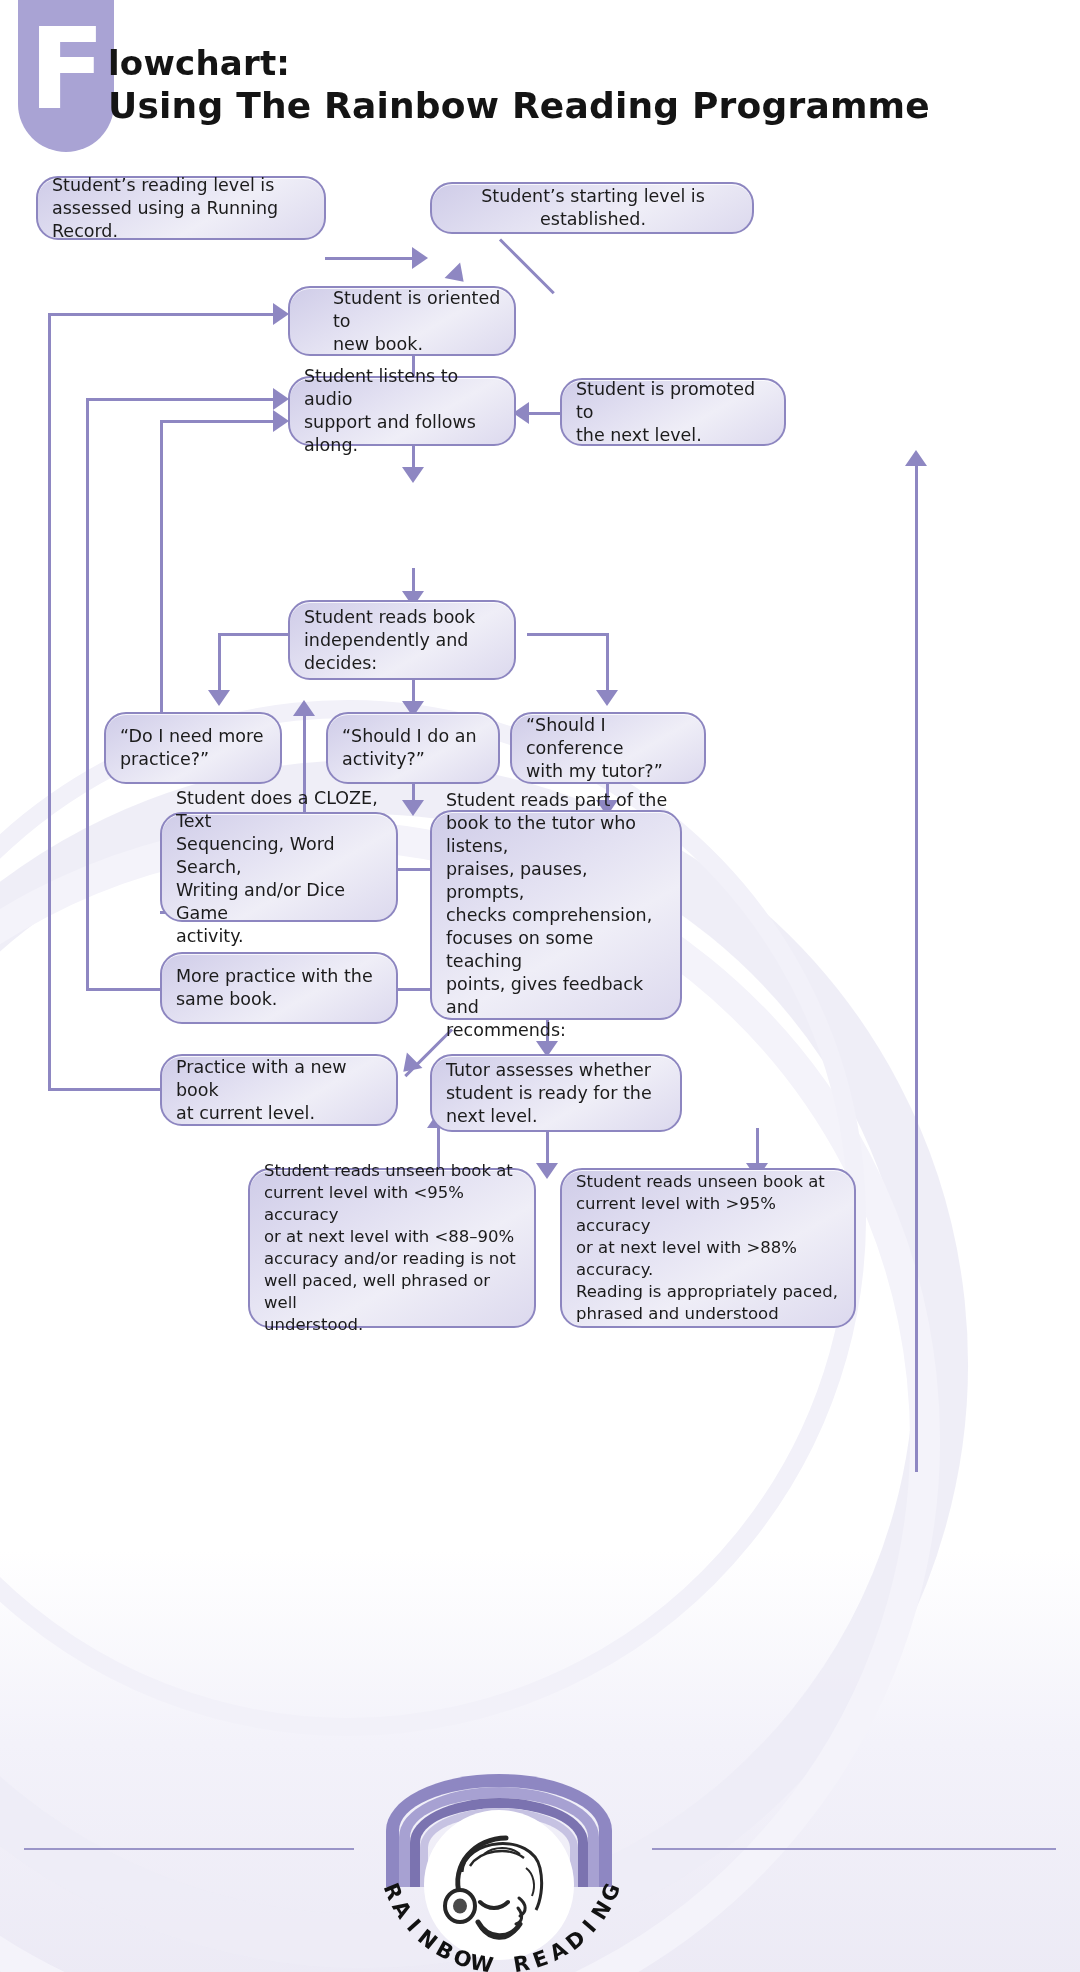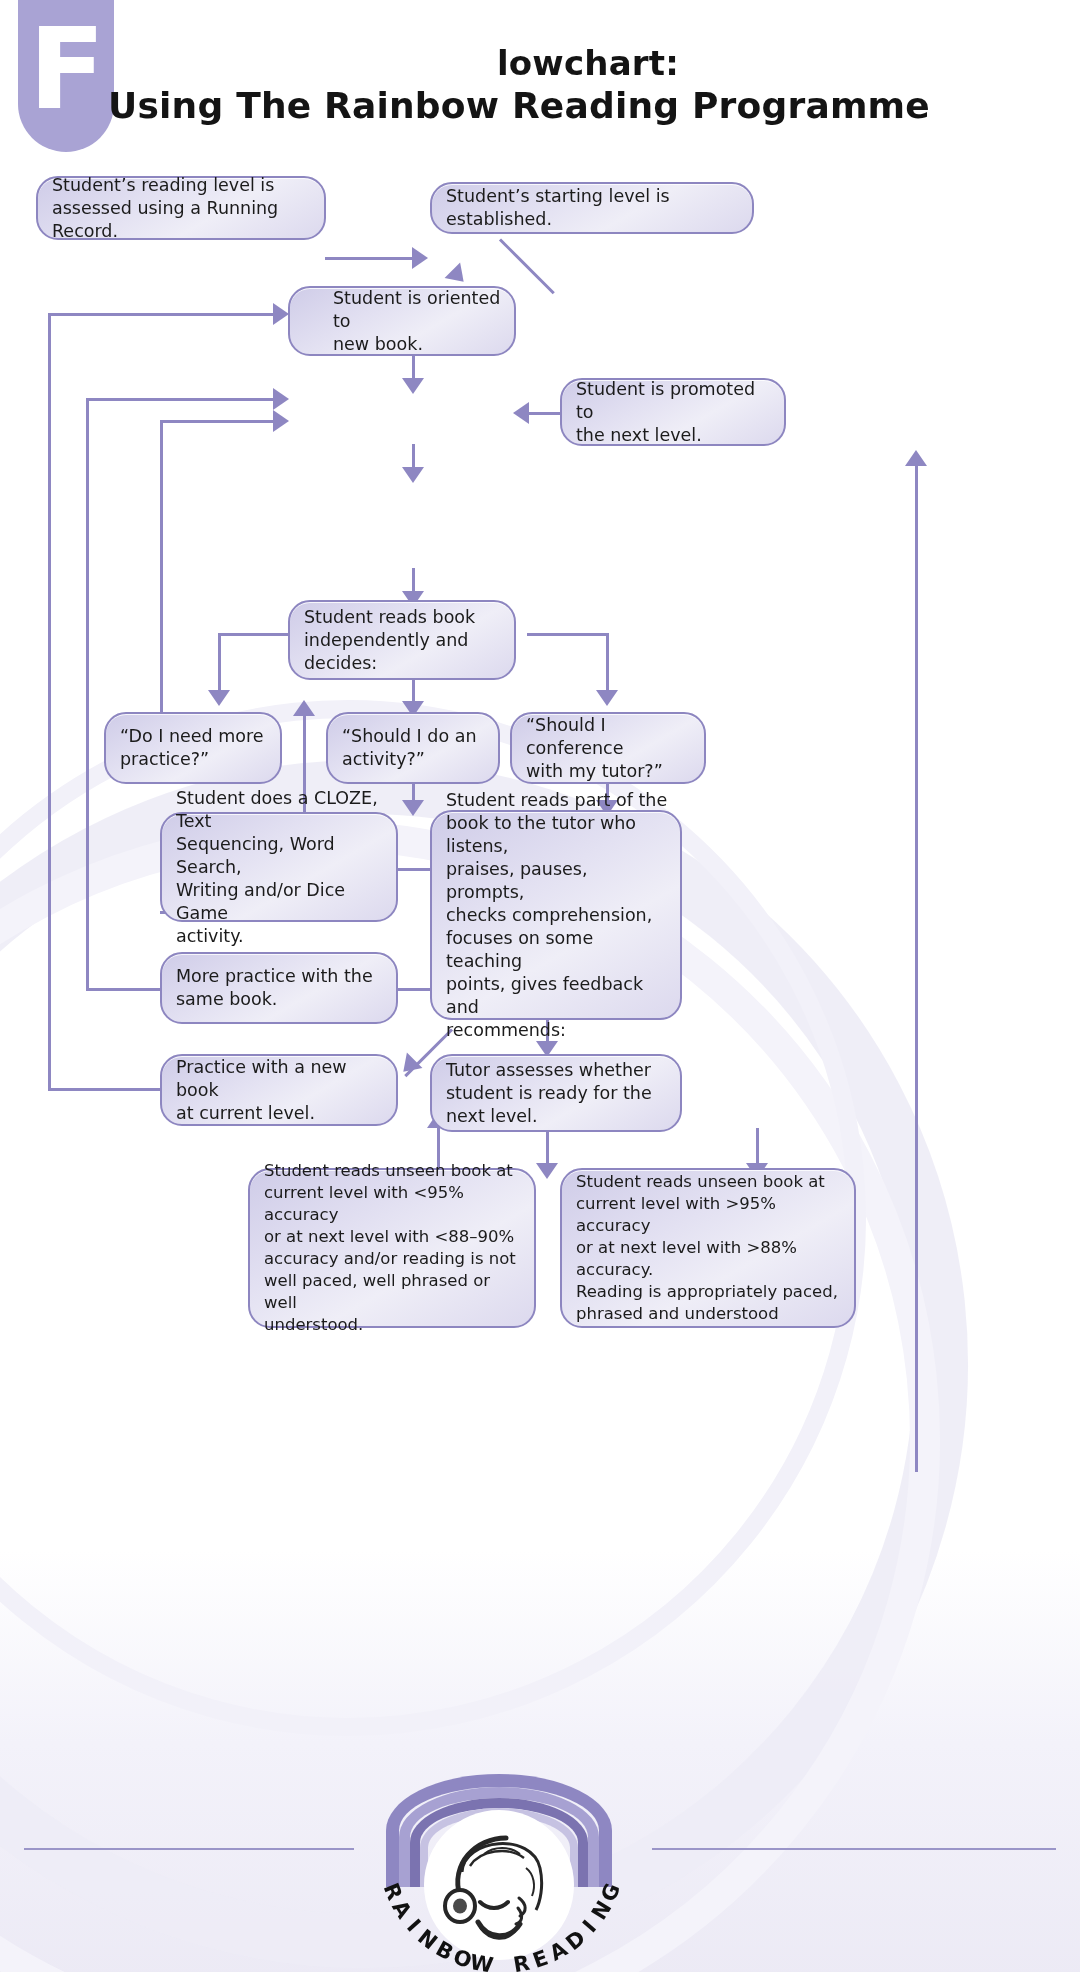--- a/index.html
+++ b/index.html
@@ -21,21 +21,21 @@
        background:linear-gradient(180deg,#ffffff 0%, #f3f2fa 45%, #eceaf5 100%);}
   .footline{position:absolute;height:2px;background:#9a95c8;}
 
   
   #hdr-tab{position:absolute;left:18px;top:0;width:96px;height:152px;
       background:#a9a3d4;border-bottom-left-radius:48px;border-bottom-right-radius:48px;}
   #hdr-letter{position:absolute;left:18px;top:14px;width:96px;height:120px;
       color:#ffffff;font-size:112px;line-height:110px;font-weight:700;
       text-align:center;font-family:"DejaVu Sans", sans-serif;letter-spacing:-2px;}
   #title-wrap{position:absolute;left:108px;top:42px;width:960px;}
-  .t1{font-size:34px;line-height:42px;color:#141414;font-weight:700;letter-spacing:.2px;text-align:center;}
+  .t1{font-size:34px;line-height:42px;color:#141414;font-weight:700;letter-spacing:.2px;}
   .t2{font-size:36px;line-height:44px;color:#141414;font-weight:700;letter-spacing:.2px;}
 
   
   .node{
     position:absolute;box-sizing:border-box;
     border:2px solid #8d86c0;border-radius:22px;
     background:linear-gradient(150deg,#cfcce8 0%, #e3e1f2 38%, #efeef7 62%, #dcd9ee 100%);
     box-shadow:0 1px 0 rgba(255,255,255,.8) inset;
     display:flex;align-items:center;
     padding:8px 12px 8px 14px;
@@ -156,29 +156,33 @@
 
   <div class="ln lnV" style="left:160px;top:420px;height:293px;"></div>
   <div class="ln lnH" style="left:160px;top:420px;width:120px;"></div>
   <div class="ah ah-r" style="left:273px;top:410px;"></div>
 
   <div class="node" style="left:36px;top:176px;width:290px;height:64px;">
     <span class="txt">Student’s reading level is
 assessed using a Running Record.</span>
   </div>
 
-  <div class="node" style="left:430px;top:182px;width:324px;height:52px;">
+  <div class="node" style="left:430px;top:182px;width:324px;height:52px;text-align:center;">
     <span class="txt">Student’s starting level is established.</span>
   </div>
 
   <div class="node" style="left:288px;top:286px;width:228px;height:70px;padding-left:43px;">
     <span class="txt">Student is oriented to
 new book.</span>
   </div>
 
+  <div class="node" style="left:288px;top:376px;width:228px;height:70px;">
+    <span class="txt">Student listens to audio
+support and follows along.</span>
+  </div>
 
   <div class="node" style="left:560px;top:378px;width:226px;height:68px;">
     <span class="txt">Student is promoted to
 the next level.</span>
   </div>
 
 
   <div class="node" style="left:288px;top:600px;width:228px;height:80px;">
     <span class="txt">Student reads book
 independently and

